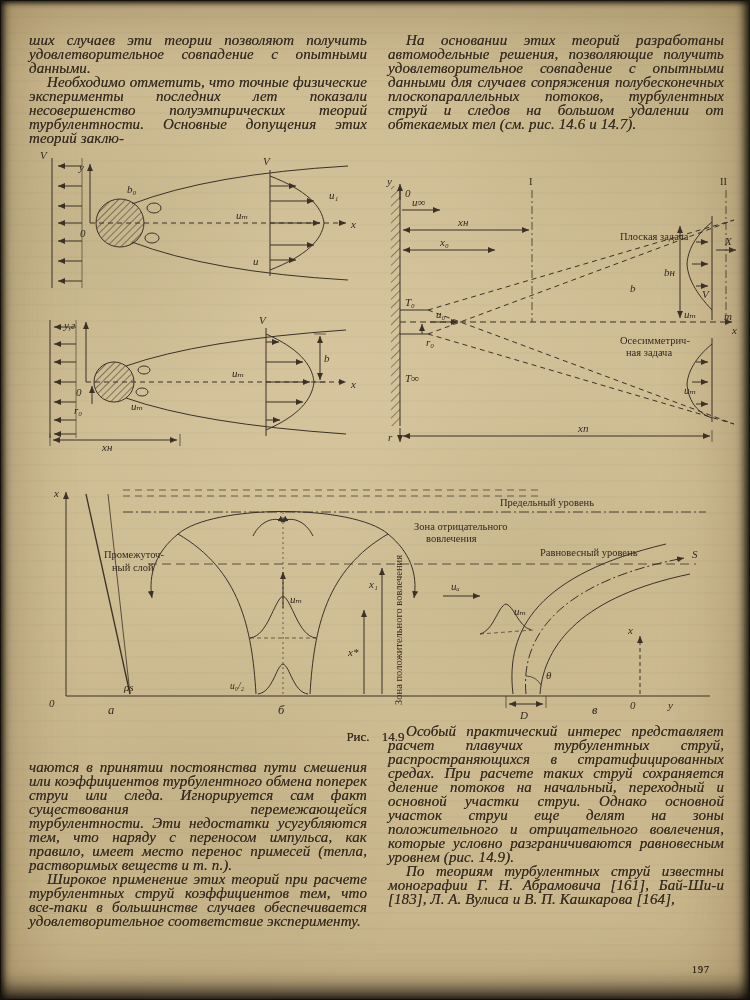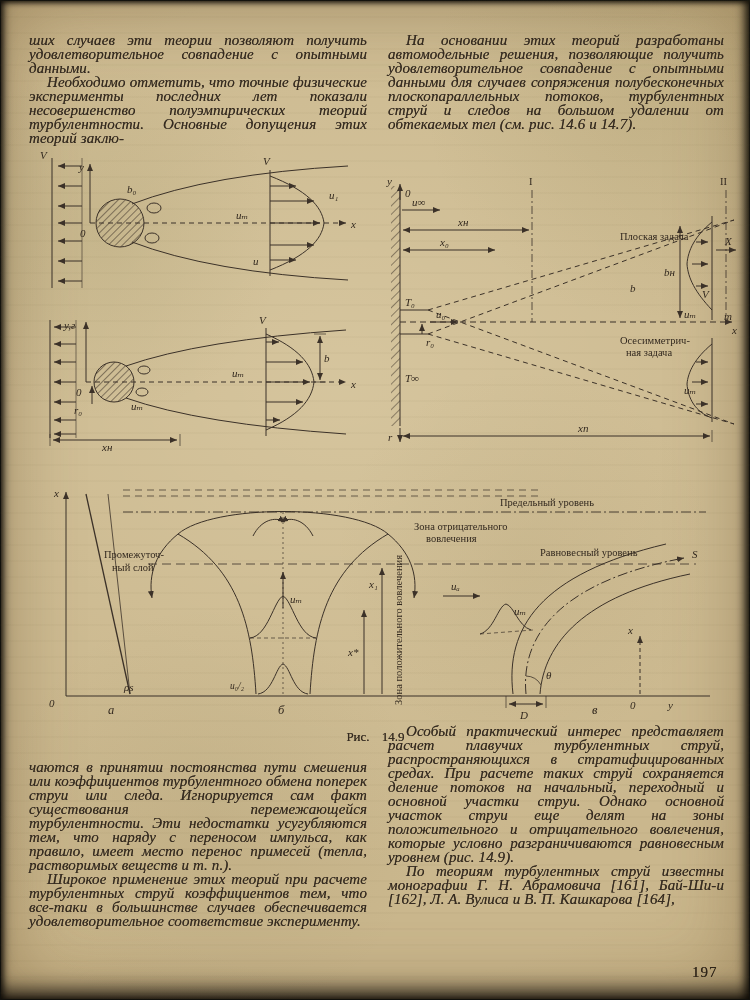--- a/index.html
+++ b/index.html
@@ -46,21 +46,21 @@
     text-align:center;font-size:13px;margin-top:1px;word-spacing:9px;
     text-shadow:0 0 .6px rgba(53,43,32,.8);
   }
   svg{display:block;overflow:visible;}
   svg text{font-family:"Liberation Serif","DejaVu Serif",serif;fill:#33291f;}
   .fl{font-style:italic;font-size:11px;}
   .fw{font-size:10.5px;}
   .fsm{font-style:italic;font-size:9.5px;}
   .fbig{font-style:italic;font-size:12.5px;}
   .pageno{
-    position:absolute;left:692px;top:964px;font-size:15px;letter-spacing:1px;color:#2e2418;
+    position:absolute;left:692px;top:964px;font-size:10px;letter-spacing:1px;color:#2e2418;
     text-shadow:0 0 .6px rgba(46,36,24,.8);
   }
 </style>
 </head>
 <body>
 
 <div class="page">
 
   <div class="col col-lt">
     <p class="para">ших случаев эти теории позволяют получить удовлетворительное совпадение с опытными данными.</p>
@@ -321,18 +321,18 @@
     <figcaption class="figcap">Рис. 14.9</figcaption>
   </figure>
 
   <div class="col col-lb">
     <p class="para">чаются в принятии постоянства пути смешения или коэффициентов турбулентного обмена поперек струи или следа. Игнорируется сам факт существования перемежающейся турбулентности. Эти недостатки усугубляются тем, что наряду с переносом импульса, как правило, имеет место перенос примесей (тепла, растворимых веществ и т. п.).</p>
     <p class="para indent">Широкое применение этих теорий при расчете турбулентных струй коэффициентов тем, что все-таки в большинстве случаев обеспечивается удовлетворительное соответствие эксперименту.</p>
   </div>
 
   <div class="col col-rb">
     <p class="para indent">Особый практический интерес представляет расчет плавучих турбулентных струй, распространяющихся в стратифицированных средах. При расчете таких струй сохраняется деление потоков на начальный, переходный и основной участки струи. Однако основной участок струи еще делят на зоны положительного и отрицательного вовлечения, которые условно разграничиваются равновесным уровнем (рис. 14.9).</p>
-    <p class="para indent">По теориям турбулентных струй известны монографии Г. Н. Абрамовича [161], Бай-Ши-и [162], Л. А. Вулиса и В. П. Кашкарова [164],</p>
+    <p class="para indent">По теориям турбулентных струй известны монографии Г. Н. Абрамовича [161], Бай-Ши-и [183], Л. А. Вулиса и В. П. Кашкарова [164],</p>
   </div>
 
   <div class="pageno">197</div>
 
 </div>
 
 </body></html>

